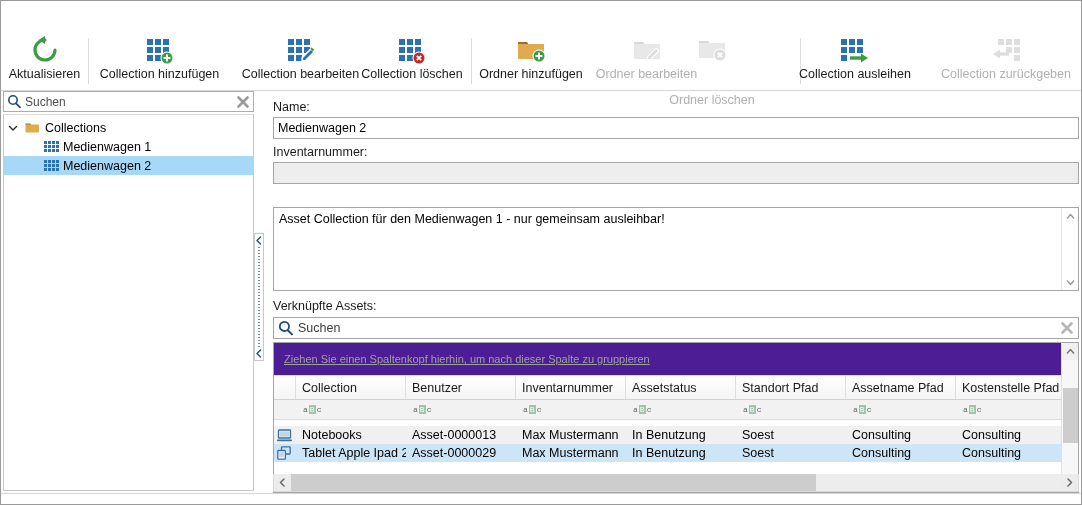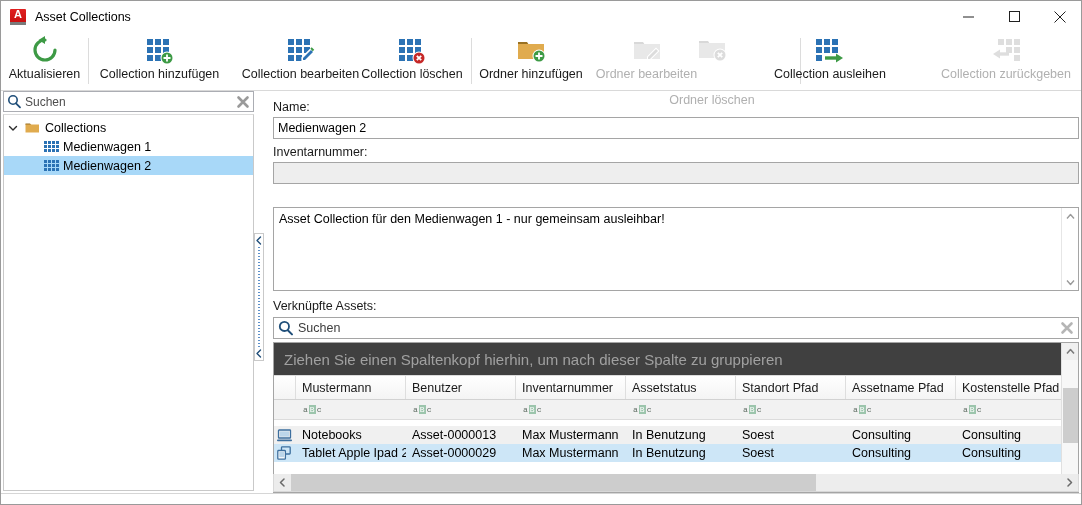--- a/index.html
+++ b/index.html
@@ -262,28 +262,29 @@
     position: absolute;
     left: 272px; top: 341px;
     width: 806px; height: 151px;
     box-sizing: border-box;
     border: 1px solid #a5a5a5;
     background: #ffffff;
     overflow: hidden;
   }
   .group-panel {
     height: 33px;
-    background: #404040;
+    background: #4c1d95;
     border-bottom: 1px solid #dcdcdc;
     display: flex;
     align-items: center;
     padding-left: 10px;
-    font-size: 15px;
+    font-size: 11px;
     color: #a0a0a0;
     box-sizing: border-box;
+    text-decoration: underline;
   }
   .hdr-row {
     display: flex;
     height: 24px;
     background: linear-gradient(#ffffff, #f4f4f4);
     border-bottom: 1px solid #d2d2d2;
     box-sizing: border-box;
   }
   .hdr-cell {
     box-sizing: border-box;
@@ -388,42 +389,20 @@
     background: #ffffff;
     border-top: 1px solid #d6d6d6;
     box-sizing: border-box;
   }
 </style>
 </head>
 <body>
 
 <div class="window">
 
-  <div class="titlebar">
-    <div class="title-icon"></div>
-    <div class="title-text">Asset Collections</div>
-    <div class="win-buttons">
-      <div class="win-btn">
-        <svg width="11" height="11" viewBox="0 0 11 11">
-            <line x1="0" y1="6" x2="11" y2="6" stroke="#202020" stroke-width="1"></line>
-          </svg>
-      </div>
-      <div class="win-btn">
-        <svg width="11" height="11" viewBox="0 0 11 11">
-            <rect x="0.5" y="0.5" width="10" height="10" fill="none" stroke="#202020" stroke-width="1"></rect>
-          </svg>
-      </div>
-      <div class="win-btn">
-        <svg width="12" height="12" viewBox="0 0 12 12">
-            <line x1="0.5" y1="0.5" x2="11.5" y2="11.5" stroke="#202020" stroke-width="1"></line>
-            <line x1="11.5" y1="0.5" x2="0.5" y2="11.5" stroke="#202020" stroke-width="1"></line>
-          </svg>
-      </div>
-    </div>
-  </div>
 
   <div class="ribbon">
 
     <div class="rb-sep" style="left:87px;"></div>
     <div class="rb-sep" style="left:470px;"></div>
     <div class="rb-sep" style="left:799px;"></div>
 
     <div class="rb-item" style="left:0px;width:87px;">
       <div class="rb-icon">
         <svg width="30" height="30" viewBox="0 0 30 30">
@@ -528,21 +507,21 @@
           <path d="M4 7 L13 7 L15 10 L4 10 Z" fill="#d8d8d8"></path>
           <path d="M4 9 L30 9 L30 24 L4 24 Z" fill="#e8e8e8"></path>
           <circle cx="25" cy="21" r="6.5" fill="#ffffff"></circle>
           <circle cx="25" cy="21" r="5.5" fill="#dcdcdc"></circle>
           <path d="M22.8 18.8 L27.2 23.2 M27.2 18.8 L22.8 23.2" stroke="#ffffff" stroke-width="1.8"></path>
         </svg>
       </div>
       <div class="rb-label">Ordner löschen</div>
     </div>
 
-    <div class="rb-item" style="left:764px;width:130px;">
+    <div class="rb-item" style="left:789px;width:130px;">
       <div class="rb-icon">
         <svg width="34" height="30" viewBox="0 0 34 30">
           <g fill="#2b72b4">
             <rect x="3" y="4" width="6" height="6"></rect>
               <rect x="11" y="4" width="6" height="6"></rect>
               <rect x="19" y="4" width="6" height="6"></rect>
             <rect x="3" y="12" width="6" height="6"></rect>
               <rect x="11" y="12" width="6" height="6"></rect>
               <rect x="19" y="12" width="6" height="6"></rect>
             <rect x="3" y="20" width="6" height="6"></rect>
@@ -696,21 +675,21 @@
   </div>
 
   <div class="grid">
 
     <div class="group-panel">
       <span>Ziehen Sie einen Spaltenkopf hierhin, um nach dieser Spalte zu gruppieren</span>
     </div>
 
     <div class="hdr-row">
       <div class="hdr-cell" style="width:22px; padding-left:0;"></div>
-      <div class="hdr-cell" style="width:110px;">Mustermann</div>
+      <div class="hdr-cell" style="width:110px;">Collection</div>
       <div class="hdr-cell" style="width:110px;">Benutzer</div>
       <div class="hdr-cell" style="width:110px;">Inventarnummer</div>
       <div class="hdr-cell" style="width:110px;">Assetstatus</div>
       <div class="hdr-cell" style="width:110px;">Standort Pfad</div>
       <div class="hdr-cell" style="width:110px;">Assetname Pfad</div>
       <div class="hdr-cell" style="width:110px;">Kostenstelle Pfad</div>
     </div>
 
     <div class="filter-row">
       <div class="filter-cell" style="width:22px;"></div>

